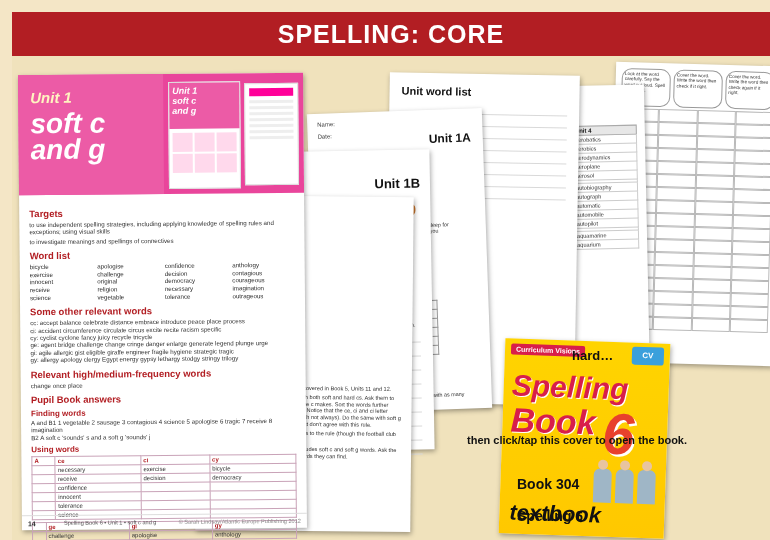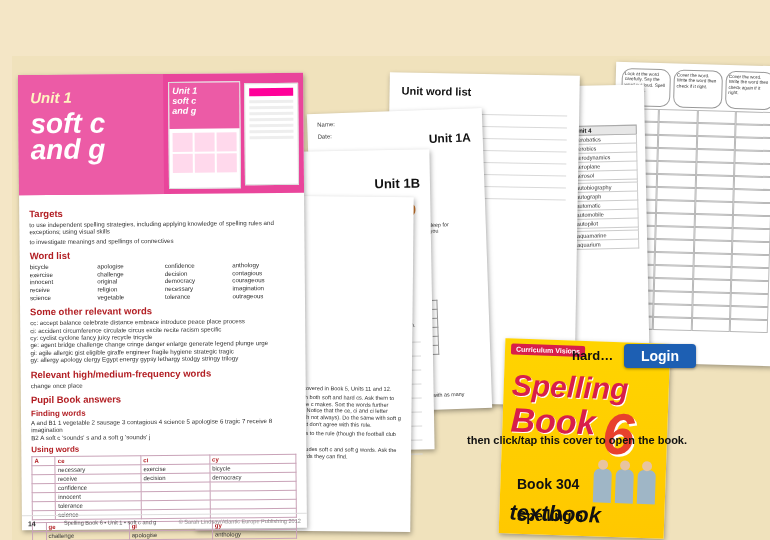--- a/index.html
+++ b/index.html
@@ -111,20 +111,21 @@
   .login{
     position:absolute;left:612px;top:288px;width:72px;height:24px;background:#1d5fb3;
     border-radius:4px;color:#fff;font-size:14px;font-weight:bold;display:flex;align-items:center;justify-content:center;
     box-shadow:0 1px 3px rgba(0,0,0,.4);
   }
 </style>
 </head>
 <body>
 
 <div class="frame">
+  <div class="header">SPELLING: CORE</div>
 
   <div class="stage">
 
     <div class="sheet s-grid">
       <div class="gs-head">
         <div class="bub">Look at the word carefully. Say the word out loud. Spell it out loud.</div>
         <div class="bub">Cover the word. Write the word then check if it right.</div>
         <div class="bub">Cover the word. Write the word then check again if it right.</div>
       </div>
       <div class="gsheet-inner">
@@ -525,19 +526,18 @@
         <div class="pupils">
           <i style="left:0"></i>
             <i style="left:22px"></i>
             <i style="left:44px"></i>
         </div>
         <div class="txt">textbook</div>
       </div>
     </div>
 
     <div class="ov ov-here">hard…</div>
-    <div class="login">Login</div>
     <div class="ov ov-click">then click/tap this cover to open the book.</div>
     <div class="ov ov-b534">Book 304</div>
     <div class="ov ov-s6">Spelling 6</div>
 
   </div>
 </div>
 
 </body></html>

